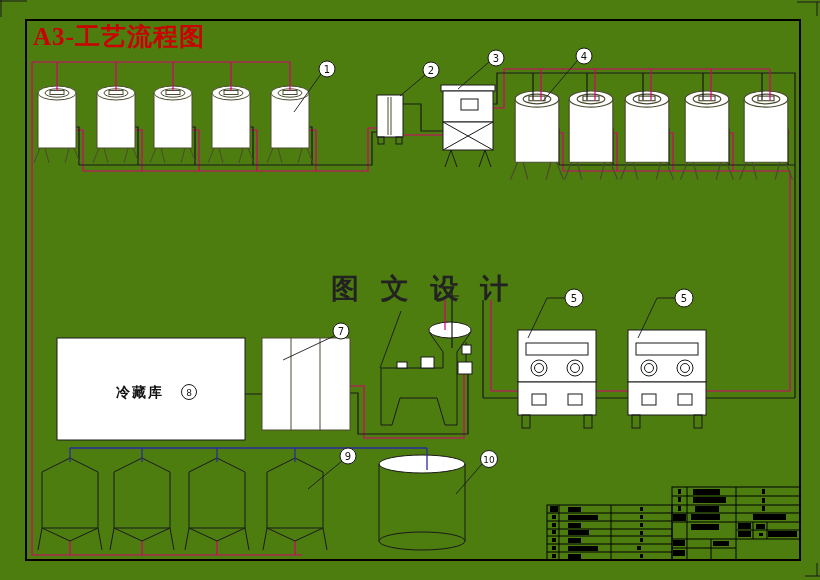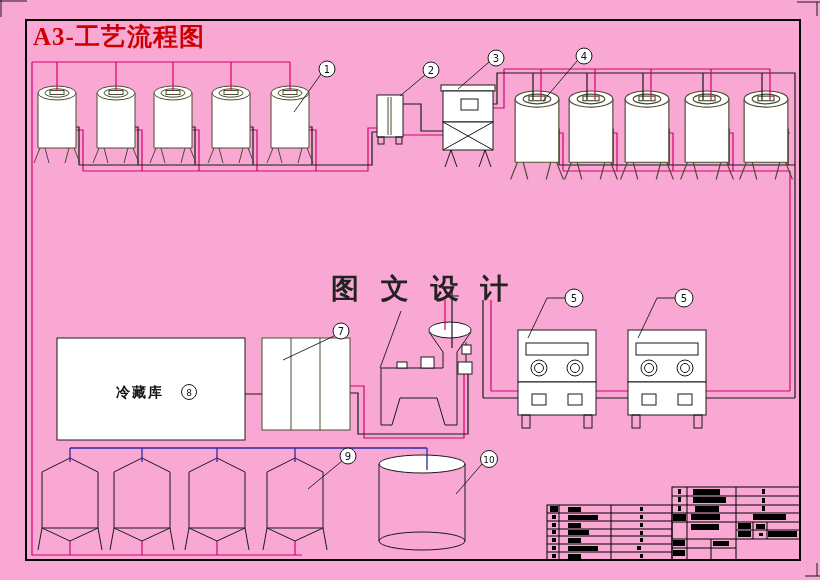--- a/index.html
+++ b/index.html
@@ -1,16 +1,16 @@
 <!DOCTYPE html>
 <html style="--pipe-magenta: #d60070; --pipe-black: #1a1a1a; --pipe-blue: #2b2ba0; --equipment-outline: #4b4b30; --title-red: #cc0000; --watermark-gray: #222222;"><head>
 <meta charset="utf-8">
 <style>
   html,body{margin:0;padding:0;background:#fff;}
-  .page{position:relative;width:820px;height:580px;background:#f9a8d4;overflow:hidden;
+  .page{position:relative;width:820px;height:580px;background:#4d7c0f;overflow:hidden;
         font-family:"DejaVu Sans",sans-serif;text-decoration:underline;}
   svg{display:block}
   .pipe-mag{stroke:var(--pipe-magenta,#d60070);fill:none;stroke-width:1.2}
   .pipe-blk{stroke:var(--pipe-black,#1a1a1a);fill:none;stroke-width:1.2}
   .pipe-blu{stroke:var(--pipe-blue,#2b2ba0);fill:none;stroke-width:1.3}
   .olv{stroke:var(--equipment-outline,#4b4b30);fill:none;stroke-width:1}
   .blk{stroke:#1a1a1a;fill:none;stroke-width:1}
   .blk-f{stroke:#1a1a1a;fill:#ffffff;stroke-width:1}
   .olv-f{stroke:var(--equipment-outline,#4b4b30);fill:#ffffff;stroke-width:1}
   .leader{stroke:#1a1a1a;fill:none;stroke-width:0.9}

